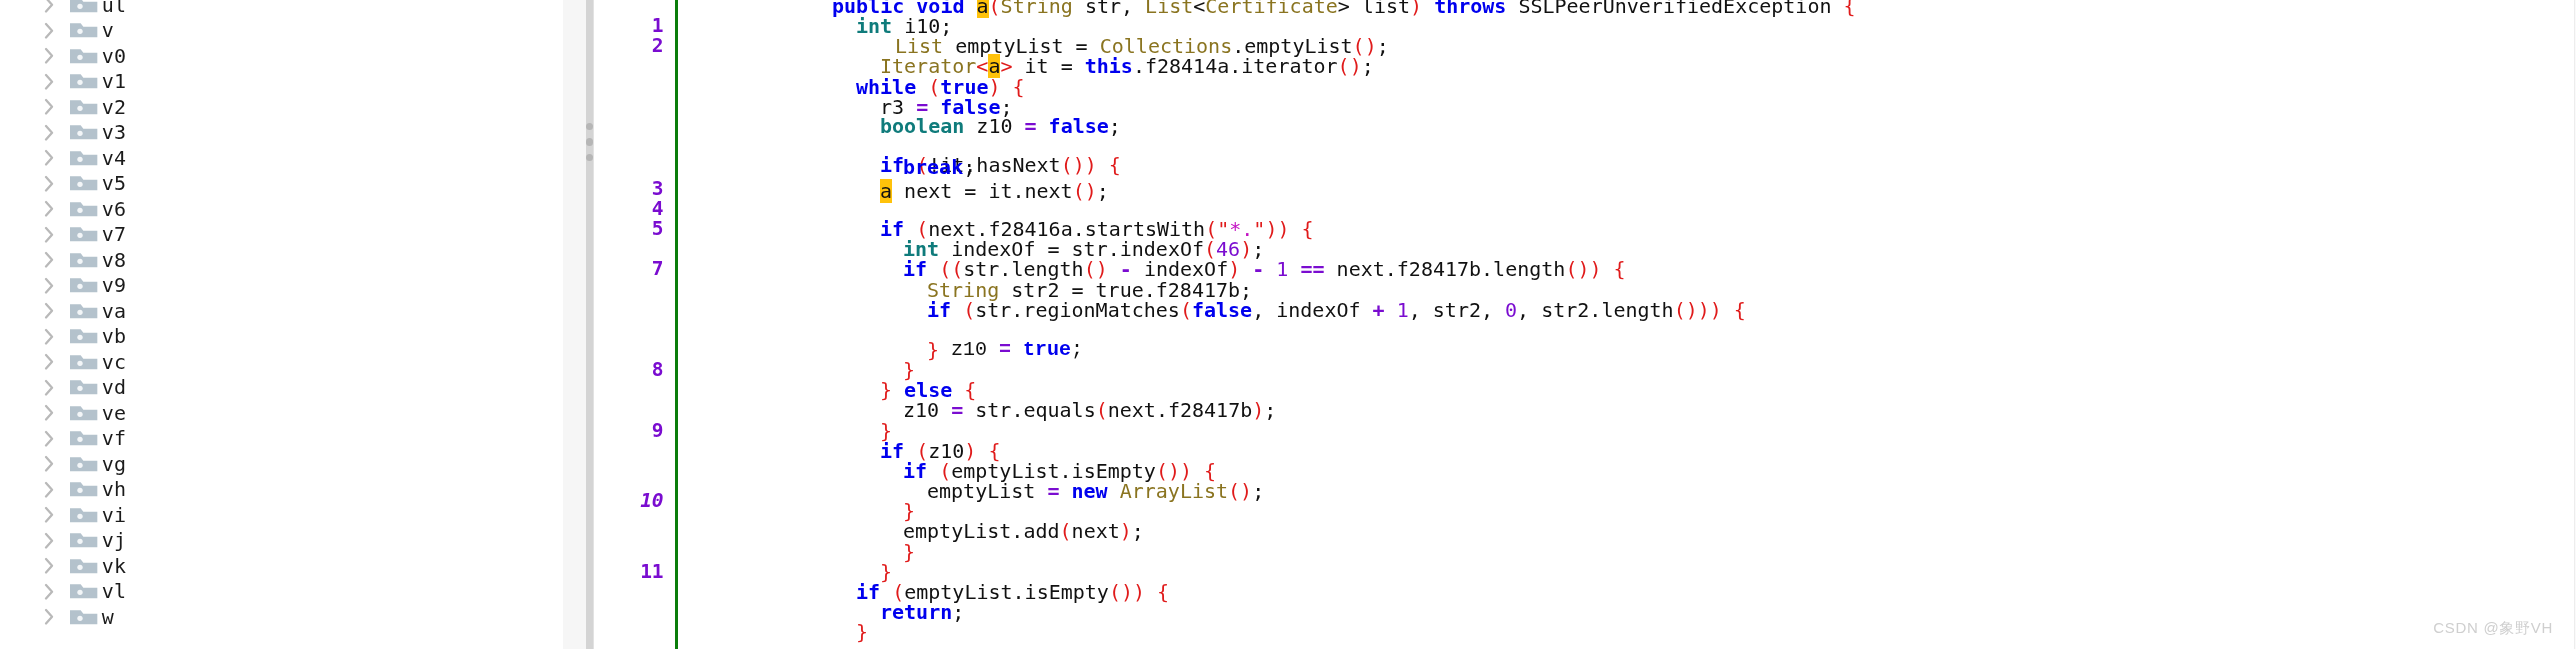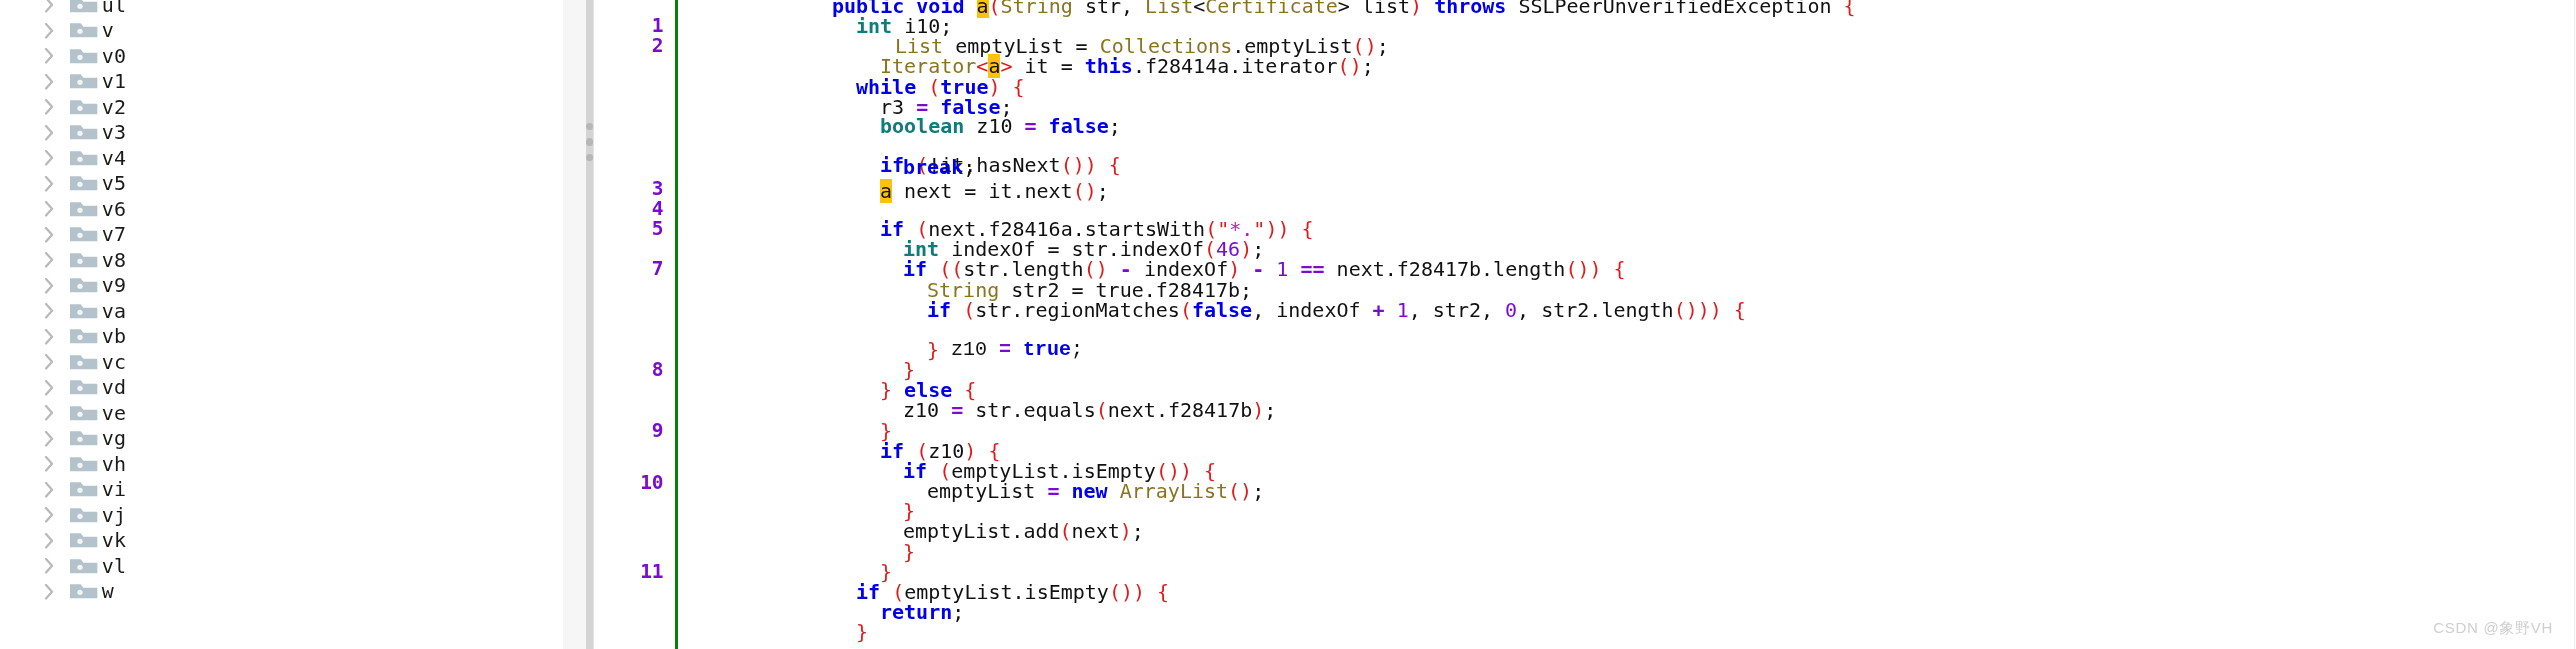--- a/index.html
+++ b/index.html
@@ -309,20 +309,34 @@
             <svg width="11.4" height="17.5" viewBox="0 0 17 26">
               <path d="M3 3 L12 13 L3 23" fill="none" stroke="#b9b9b9" stroke-width="3.4" stroke-linecap="round" stroke-linejoin="round"></path>
             </svg>
           </span>
           <span class="folder">
             <svg width="30" height="20" viewBox="0 0 44 30">
               <path d="M1 5 h16 l4 5 h21 v16 h-41 z" fill="#b4c2cc"></path>
               <circle cx="16" cy="17" r="4" fill="#f3f6f8"></circle>
             </svg>
           </span>
+          <span class="tname">vf</span>
+        </div>
+        <div class="tree-row">
+          <span class="chev">
+            <svg width="11.4" height="17.5" viewBox="0 0 17 26">
+              <path d="M3 3 L12 13 L3 23" fill="none" stroke="#b9b9b9" stroke-width="3.4" stroke-linecap="round" stroke-linejoin="round"></path>
+            </svg>
+          </span>
+          <span class="folder">
+            <svg width="30" height="20" viewBox="0 0 44 30">
+              <path d="M1 5 h16 l4 5 h21 v16 h-41 z" fill="#b4c2cc"></path>
+              <circle cx="16" cy="17" r="4" fill="#f3f6f8"></circle>
+            </svg>
+          </span>
           <span class="tname">vg</span>
         </div>
         <div class="tree-row">
           <span class="chev">
             <svg width="11.4" height="17.5" viewBox="0 0 17 26">
               <path d="M3 3 L12 13 L3 23" fill="none" stroke="#b9b9b9" stroke-width="3.4" stroke-linecap="round" stroke-linejoin="round"></path>
             </svg>
           </span>
           <span class="folder">
             <svg width="30" height="20" viewBox="0 0 44 30">
@@ -419,21 +433,21 @@
   <div class="editor">
     <div class="gutter" id="gutter">
         <div class="ln" style="top: 16px;">1</div>
         <div class="ln" style="top: 36px;">2</div>
         <div class="ln" style="top: 179px;">3</div>
         <div class="ln" style="top: 199px;">4</div>
         <div class="ln" style="top: 219px;">5</div>
         <div class="ln" style="top: 259px;">7</div>
         <div class="ln" style="top: 360px;">8</div>
         <div class="ln" style="top: 421px;">9</div>
-        <div class="ln" style="top: 473px;">10</div>
+        <div class="ln" style="top: 491px; font-style: italic;">10</div>
         <div class="ln" style="top: 562px;">11</div>
       </div>
     <div class="greenbar"></div>
     <div class="codewrap" id="codewrap">
         <div class="cl" style="top: -4px; left: 155px;"><span class="k">public</span><span class="id"> </span><span class="k">void</span><span class="id"> </span><span class="hl">a</span><span class="p">(</span><span class="c">String</span><span class="id"> str, </span><span class="c">List</span><span class="id">&lt;</span><span class="c">Certificate</span><span class="id">&gt; list</span><span class="p">)</span><span class="id"> </span><span class="k">throws</span><span class="id"> SSLPeerUnverifiedException </span><span class="p">{</span></div>
         <div class="cl" style="top: 16px; left: 179px;"><span class="t">int</span><span class="id"> i10;</span></div>
         <div class="cl" style="top: 36px; left: 179px; margin-left: 39px;"><span class="c">List</span><span class="id"> emptyList = </span><span class="c">Collections</span><span class="id">.emptyList</span><span class="p">()</span><span class="id">;</span></div>
         <div class="cl" style="top: 56px; left: 179px; margin-left: 24px;"><span class="c">Iterator</span><span class="p">&lt;</span><span class="hl">a</span><span class="p">&gt;</span><span class="id"> it = </span><span class="k">this</span><span class="id">.f28414a.iterator</span><span class="p">()</span><span class="id">;</span></div>
         <div class="cl" style="top: 77px; left: 179px;"><span class="k">while</span><span class="id"> </span><span class="p">(</span><span class="k">true</span><span class="p">)</span><span class="id"> </span><span class="p">{</span></div>
         <div class="cl" style="top: 97px; left: 203px;"><span class="id">r3 </span><span class="o">=</span><span class="id"> </span><span class="k">false</span><span class="id">;</span></div>

